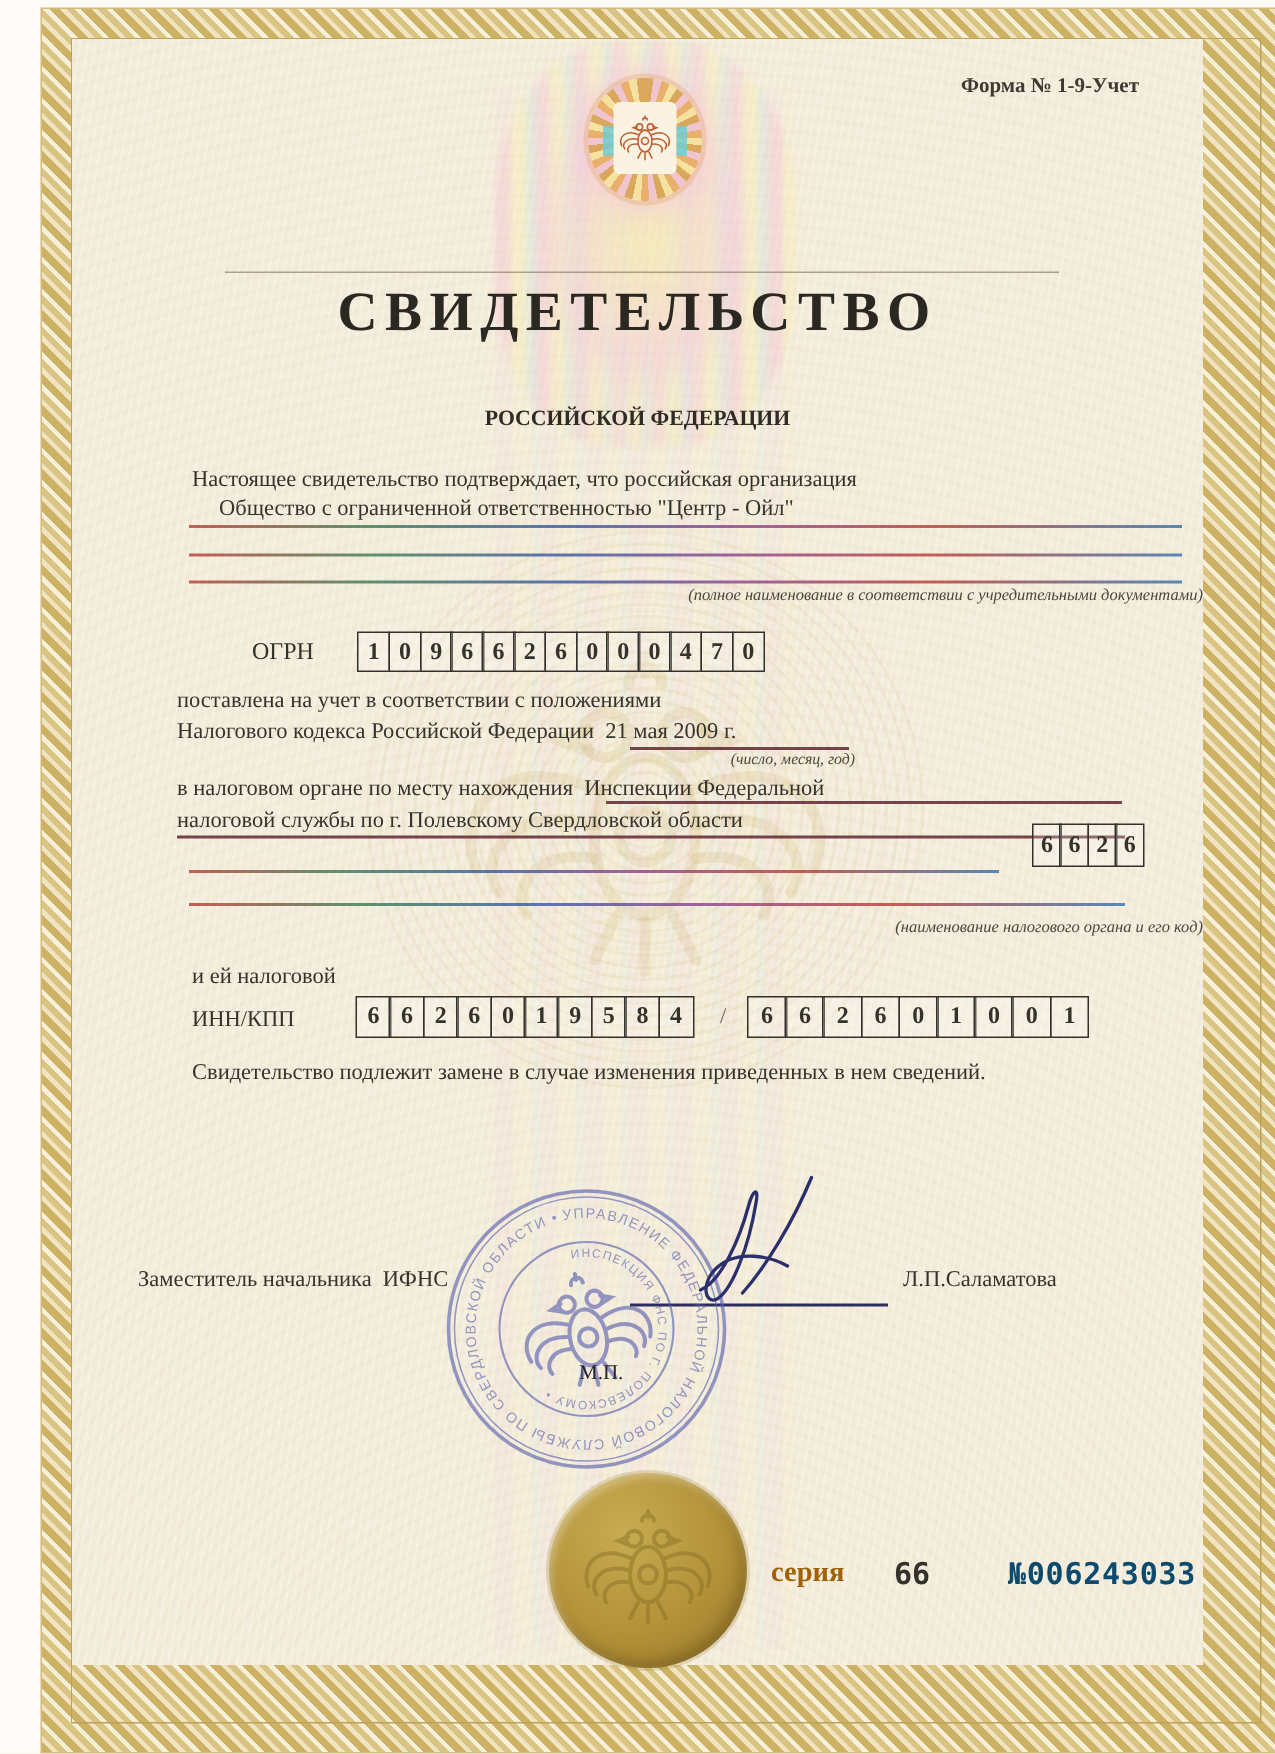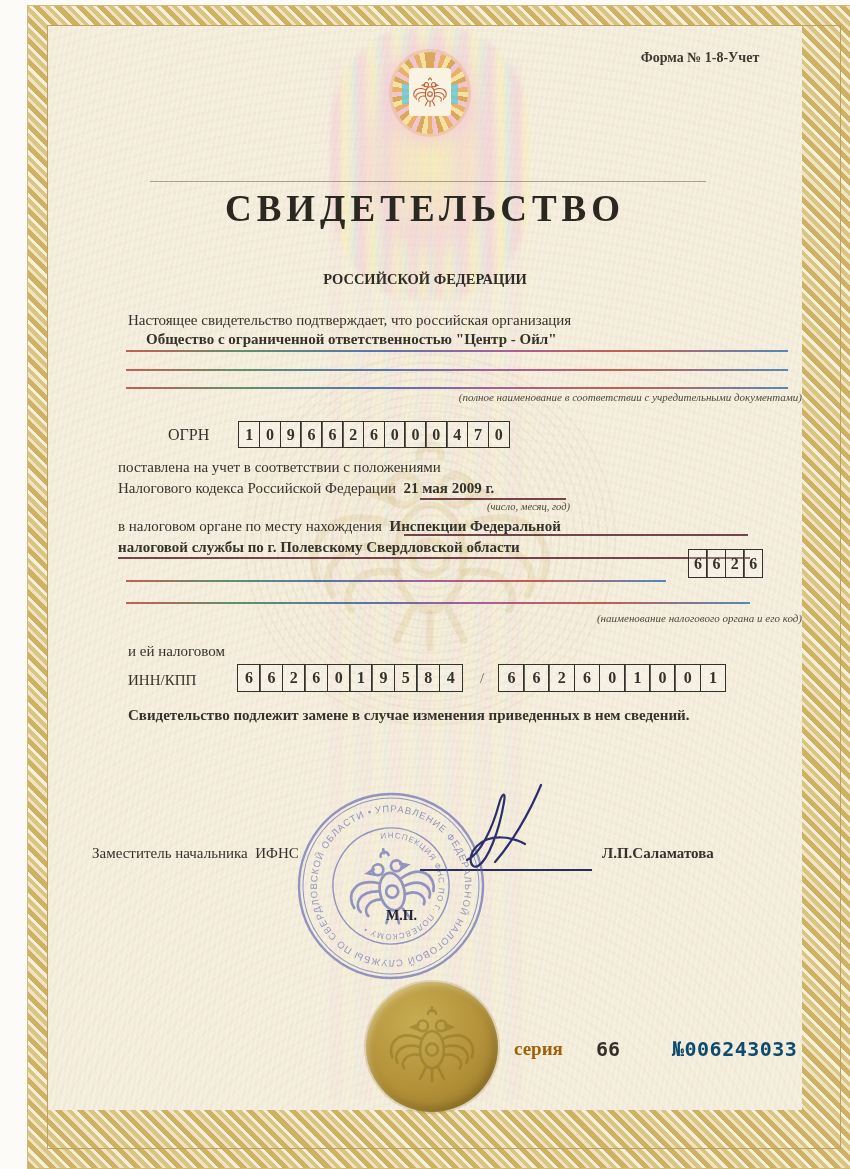--- a/index.html
+++ b/index.html
@@ -55,21 +55,21 @@
   .emblem-panel{left:17px;top:16px;width:42px;height:48px;background:#fbf3e2;border-radius:4px;}
   .emblem-bar-l{left:10px;top:32px;width:7px;height:20px;background:#6fccd4;opacity:.85;}
   .emblem-bar-r{left:59px;top:32px;width:7px;height:20px;background:#6fccd4;opacity:.85;}
   .agency{left:48px;top:150px;width:754px;text-align:center;font-size:21px;font-weight:bold;letter-spacing:1px;color:#2f2c25;}
   .rule{left:150px;top:181px;width:556px;height:1px;background:rgba(110,100,80,.55);}
   .doc-title{left:48px;top:187px;width:754px;text-align:center;font-size:37px;font-weight:bold;letter-spacing:5px;color:#2b2822;}
   .sub{left:48px;width:754px;text-align:center;font-size:14.5px;font-weight:bold;color:#2f2c25;}
 
   
   .t{font-size:15px;}
-  .b{font-weight:bold;}
+  .b{font-weight:normal;}
   .pre{white-space:pre-wrap;}
   .field-line{height:2px;opacity:.8;
     background:linear-gradient(90deg,#b93a33,#3a7a4f 18%,#3356a5 38%,#8d3f8d 55%,#b93a33 75%,#2f6fae);}
   .ink-line{height:1.5px;background:#5d2733;opacity:.85;}
   .caption{font-style:italic;font-size:11px;color:#4c473c;text-align:right;}
 
   .digit-row{display:flex;}
   .digit-row span{
     box-sizing:border-box;border:1.6px solid #34312a;height:27px;
     display:flex;align-items:center;justify-content:center;
@@ -120,21 +120,21 @@
 
   <div class="abs frame"></div>
   <div class="abs paper"></div>
   <div class="abs band-strong"></div>
   <div class="abs band-faint"></div>
   <div class="abs guilloche-rings"></div>
   <svg class="abs watermark-eagle" viewBox="-40 -40 80 80">
     <use href="#eagle" stroke="rgba(186,152,70,.15)" stroke-width="1.2"></use>
   </svg>
 
-  <div class="abs form-number">Форма № 1-8-Учет</div>
+  <div class="abs form-number">Форма № 1-9-Учет</div>
 
   <div class="abs emblem">
     <div class="abs emblem-panel"></div>
     <div class="abs emblem-bar-l"></div>
     <div class="abs emblem-bar-r"></div>
     <svg class="abs" style="left:16px;top:16px" width="44" height="50" viewBox="-22 -25 44 50">
       <use href="#eagle" stroke="#bf5f35" stroke-width="2.6" transform="scale(0.52)"></use>
     </svg>
   </div>
 
@@ -182,21 +182,21 @@
   <div class="abs field-line" style="left:126px;top:580px;width:540px"></div>
   <div class="abs digit-row code-row" style="left:688px;top:549px">
       <span>6</span>
       <span>6</span>
       <span>2</span>
       <span>6</span>
     </div>
   <div class="abs field-line" style="left:126px;top:602px;width:624px"></div>
   <div class="abs caption" style="left:48px;top:612px;width:754px">(наименование налогового органа и его код)</div>
 
-  <div class="abs t" style="left:128px;top:643px">и ей налоговом</div>
+  <div class="abs t" style="left:128px;top:643px">и ей налоговой</div>
   <div class="abs t" style="left:128px;top:672px">ИНН/КПП</div>
   <div class="abs digit-row inn-row" style="left:237px;top:664px">
       <span>6</span>
       <span>6</span>
       <span>2</span>
       <span>6</span>
       <span>0</span>
       <span>1</span>
       <span>9</span>
       <span>5</span>

